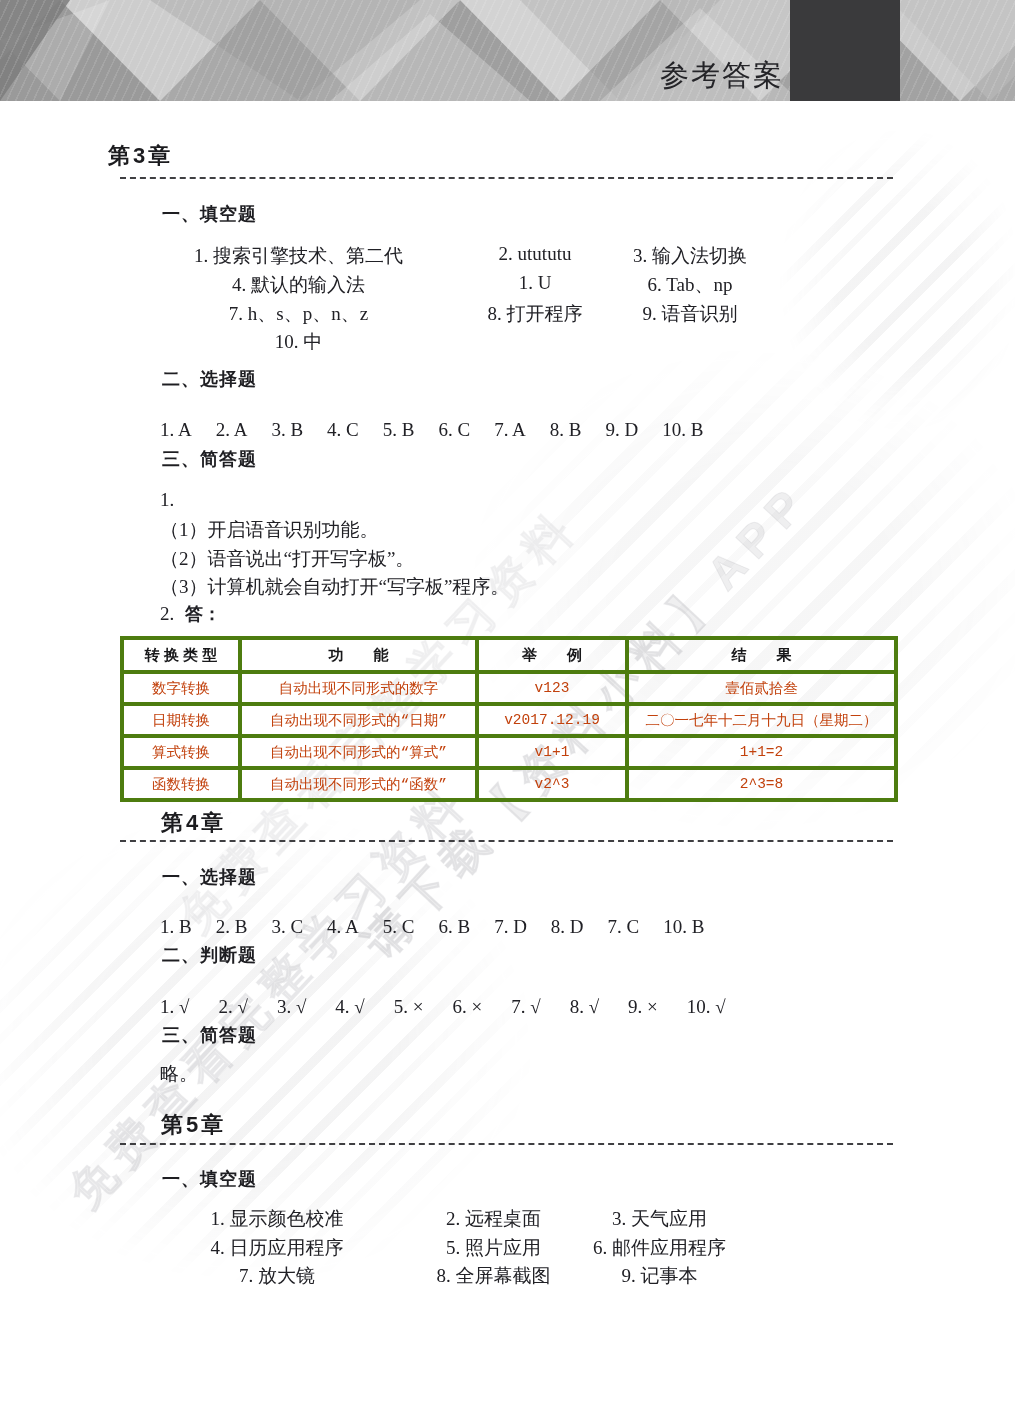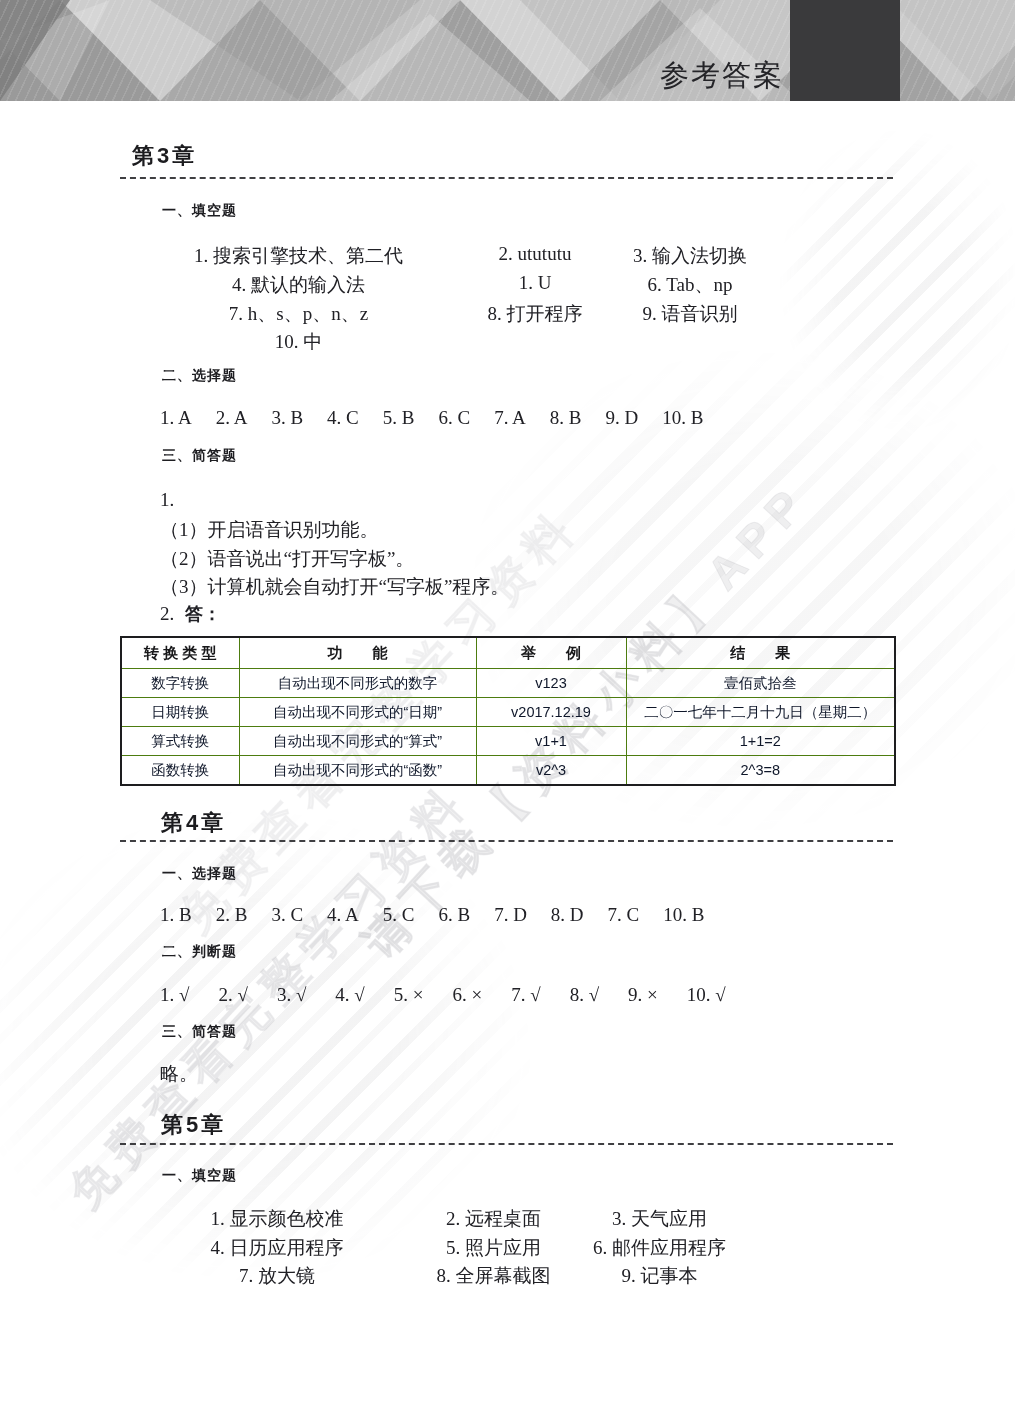--- a/index.html
+++ b/index.html
@@ -40,58 +40,58 @@
     pointer-events:none;
   }
   
   .abs{position:absolute;white-space:nowrap;}
   .chapter-title{
     font-family:"Liberation Sans","DejaVu Sans",sans-serif;
     font-weight:700;font-size:22px;letter-spacing:3px;color:#1c1c1f;
   }
   .section-heading{
     font-family:"Liberation Sans","DejaVu Sans",sans-serif;
-    font-weight:700;font-size:14px;letter-spacing:1px;color:#1e1e22;
+    font-weight:700;font-size:18px;letter-spacing:1px;color:#1e1e22;
   }
   .body-text{font-size:19px;}
   .dashed-line{
     position:absolute;left:120px;width:773px;height:0;
     border-top:2px dashed #3f3f42;
   }
   
   .fill-grid{position:absolute;display:grid;font-size:19px;}
   .fill-grid.ch3{left:160px;top:243px;grid-template-columns:277px 196px 1fr;grid-auto-rows:28.8px;}
   .fill-grid.ch5{left:160px;top:1206px;grid-template-columns:234px 199px 1fr;grid-auto-rows:28.5px;}
   .fill-grid span{white-space:nowrap;text-align:center;}
   
-  .answer-row{position:absolute;display:flex;font-size:19px;white-space:nowrap;}
+  .answer-row{position:absolute;display:flex;font-size:19px;white-space:nowrap;margin-top:12px;}
   .answer-row.choice{gap:24px;}
   .answer-row.judge{gap:29px;}
   
   .sa-label{
     font-family:"Liberation Sans","DejaVu Sans",sans-serif;
     font-weight:700;font-size:18px;
   }
   
   table.conv{
     position:absolute;left:120px;top:636px;width:774px;
     border-collapse:collapse;table-layout:fixed;
     border:2px solid #1d1d1f;
   }
   table.conv th,table.conv td{
-    border:1px solid #4d7c0f;text-align:center;vertical-align:middle;
+    border:4px solid #4d7c0f;text-align:center;vertical-align:middle;
     padding:0;overflow:hidden;
   }
   table.conv th{
     height:30px;font-size:15px;font-weight:700;white-space:pre;
     font-family:"Liberation Sans","DejaVu Sans",sans-serif;color:#18181a;
   }
   table.conv td{
     height:28px;font-size:14.5px;white-space:nowrap;
-    font-family:Liberation Sans, sans-serif;color:#0f172a;
+    font-family:Liberation Mono, monospace;color:#c2410c;
   }
   .w1{width:118px;} .w2{width:237px;} .w3{width:150px;} .w4{width:269px;}
 </style>
 </head>
 <body>
 
 <div class="page">
 
   <div class="wm-streak streak-a" style="left:780px;top:130px;width:240px;height:300px;"></div>
   <div class="wm-streak streak-b" style="left:470px;top:350px;width:570px;height:480px;"></div>
@@ -120,21 +120,21 @@
       <polygon points="520,0 620,101 720,0" fill="#8f8f8f" opacity="0.22"></polygon>
       <polygon points="600,101 700,8 800,101" fill="#ececec" opacity="0.30"></polygon>
       <polygon points="890,0 990,101 1090,0" fill="#bdbdbd" opacity="0.50"></polygon>
       <polygon points="0,0 70,0 0,101" fill="#7c7c7c" opacity="0.85"></polygon>
     </svg>
     <div class="banner-hatch"></div>
     <div class="page-title">参考答案</div>
     <div class="banner-dark"></div>
   </div>
 
-  <div class="abs chapter-title" style="left:132px;top:141px;text-align:right;">第3章</div>
+  <div class="abs chapter-title" style="left:108px;top:141px;text-align:right;">第3章</div>
   <div class="dashed-line" style="top:177px;"></div>
 
   <div class="abs section-heading" style="left:162px;top:202px;">一、填空题</div>
   <div class="fill-grid ch3">
     <span>1. 搜索引擎技术、第二代</span>
     <span>2. utututu</span>
     <span>3. 输入法切换</span>
     <span>4. 默认的输入法</span>
     <span>1. U</span>
     <span>6. Tab、np</span>

